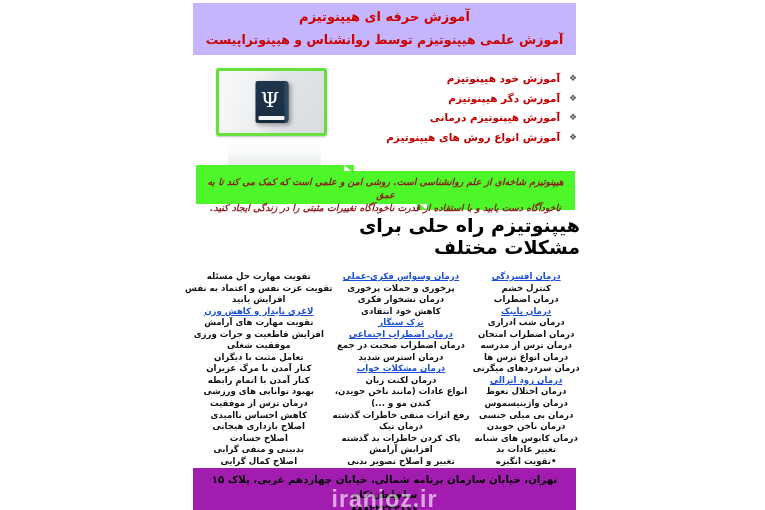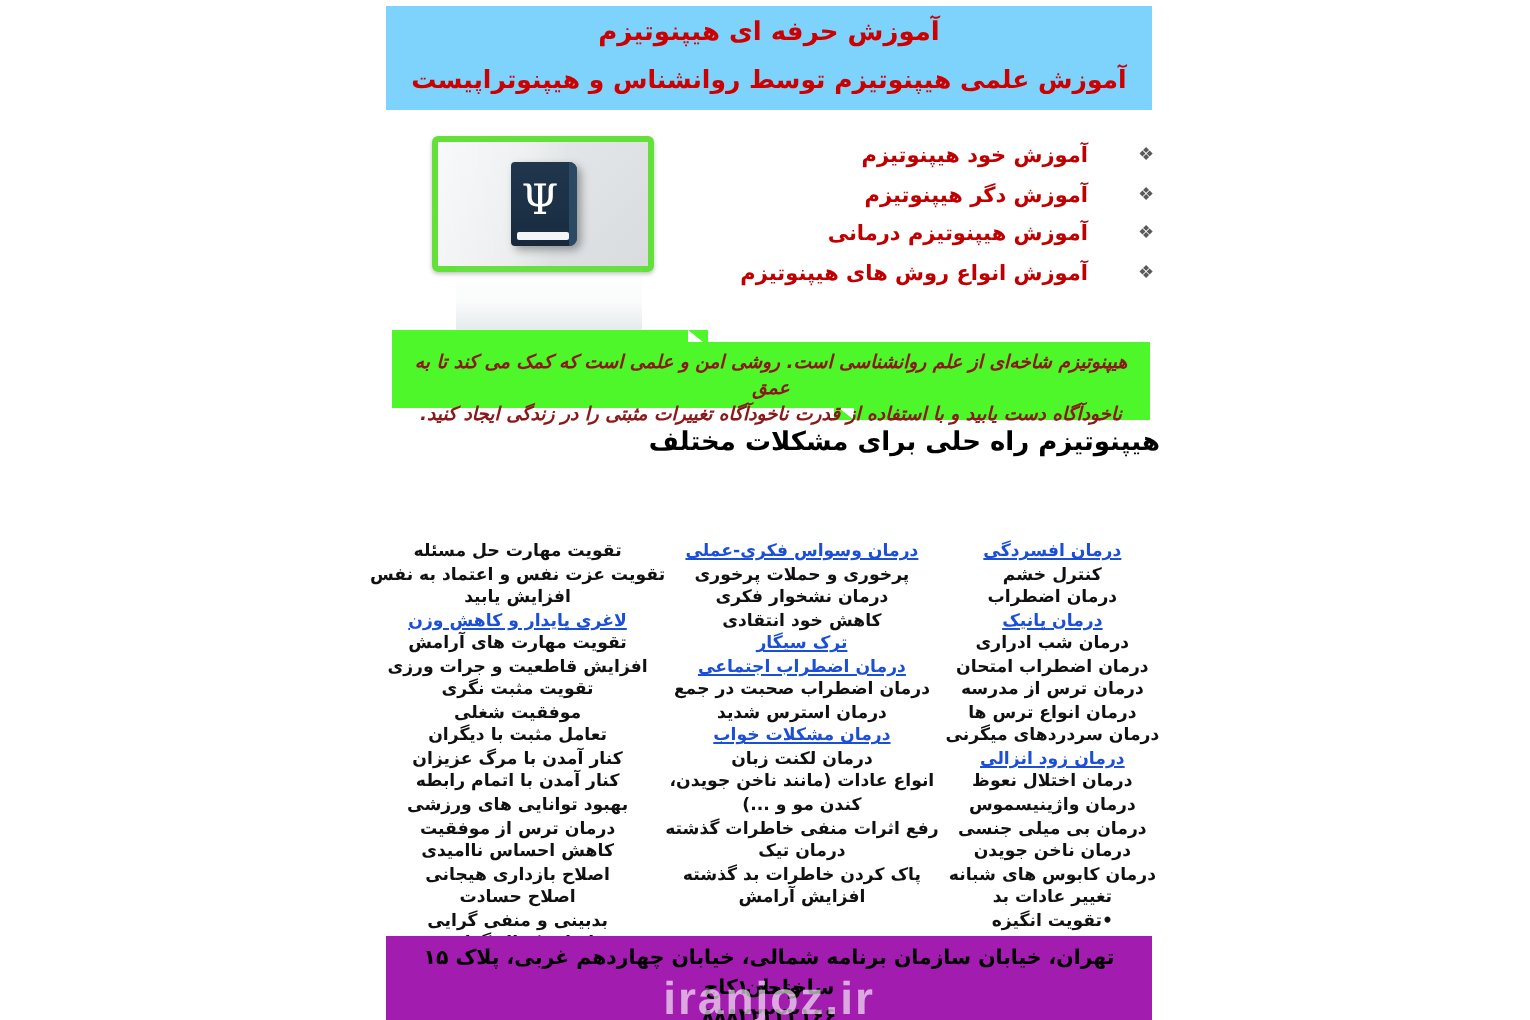--- a/index.html
+++ b/index.html
@@ -7,21 +7,21 @@
     width:765px;height:510px;
     background:#ffffff;
     font-family:"DejaVu Sans","Liberation Sans",sans-serif;
     overflow:hidden;position:relative;
   }
   .page{position:absolute;inset:0;}
 
   
   .header-band{
     position:absolute;left:193px;top:3px;width:383px;height:52px;
-    background:#7dd3fc;
+    background:#c4b5fd;
   }
   .header-line1{
     position:absolute;top:6px;left:0;width:100%;
     text-align:center;color:#cc0000;
     font-size:13px;font-weight:bold;direction:rtl;
   }
   .header-line2{
     position:absolute;top:29px;left:0;width:100%;
     text-align:center;color:#cc0000;
     font-size:12.5px;font-weight:bold;direction:rtl;
@@ -76,21 +76,21 @@
   .bullet-row{
     display:flex;align-items:center;justify-content:flex-start;
     height:16px;margin-bottom:3.5px;
   }
   .bullet-mark{
     width:14px;text-align:center;color:#5a5a5a;
     font-size:9px;line-height:16px;flex:0 0 14px;
   }
   .bullet-text{
     color:#c00000;font-size:10.5px;font-weight:bold;
-    line-height:16px;margin-right:22px;white-space:nowrap;text-align:center;
+    line-height:16px;margin-right:6px;white-space:nowrap;text-align:center;
   }
 
   
   .ribbon{
     position:absolute;left:196px;top:165px;width:379px;height:45px;font-style:italic;
   }
   .ribbon-body{
     position:absolute;left:0;top:6px;width:379px;height:33px;
     background:#4df729;
   }
@@ -111,21 +111,21 @@
   .ribbon-text{
     position:absolute;left:10px;right:10px;top:10px;
     direction:rtl;text-align:center;color:#8a1a1a;
     font-size:9.3px;font-weight:bold;line-height:13px;
   }
 
   
   .section-heading{
     position:absolute;right:185px;top:214px;width:270px;
     direction:rtl;text-align:right;
-    color:#000000;font-size:13px;font-weight:bold;
+    color:#000000;font-size:19px;font-weight:bold;
   }
 
   
   .columns{
     position:absolute;left:185px;top:243px;width:398px;height:222px;
     display:flex;direction:rtl;
   }
   .col{
     flex:1 1 0;direction:rtl;text-align:center;
     font-size:8.6px;line-height:11.55px;font-weight:bold;margin-top:28px;
@@ -251,30 +251,30 @@
       <div class="col-item">درمان اضطراب صحبت در جمع</div>
       <div class="col-item">درمان استرس شدید</div>
       <div class="col-item link">درمان مشکلات خواب</div>
       <div class="col-item">درمان لکنت زبان</div>
       <div class="col-item">انواع عادات (مانند ناخن جویدن،</div>
       <div class="col-item">کندن مو و ...)</div>
       <div class="col-item">رفع اثرات منفی خاطرات گذشته</div>
       <div class="col-item">درمان تیک</div>
       <div class="col-item">پاک کردن خاطرات بد گذشته</div>
       <div class="col-item">افزایش آرامش</div>
+      <div class="col-item">تغییر و اصلاح تصویر بدنی</div>
     </div>
 
     <div class="col">
       <div class="col-item">تقویت مهارت حل مسئله</div>
       <div class="col-item">تقویت عزت نفس و اعتماد به نفس</div>
       <div class="col-item">افزایش یابید</div>
       <div class="col-item link">لاغری پایدار و کاهش وزن</div>
       <div class="col-item">تقویت مهارت های آرامش</div>
       <div class="col-item">افزایش قاطعیت و جرات ورزی</div>
-      <div class="col-item">تقویت مثبت نگری</div>
       <div class="col-item">موفقیت شغلی</div>
       <div class="col-item">تعامل مثبت با دیگران</div>
       <div class="col-item">کنار آمدن با مرگ عزیزان</div>
       <div class="col-item">کنار آمدن با اتمام رابطه</div>
       <div class="col-item">بهبود توانایی های ورزشی</div>
       <div class="col-item">درمان ترس از موفقیت</div>
       <div class="col-item">کاهش احساس ناامیدی</div>
       <div class="col-item">اصلاح بازداری هیجانی</div>
       <div class="col-item">اصلاح حسادت</div>
       <div class="col-item">بدبینی و منفی گرایی</div>

